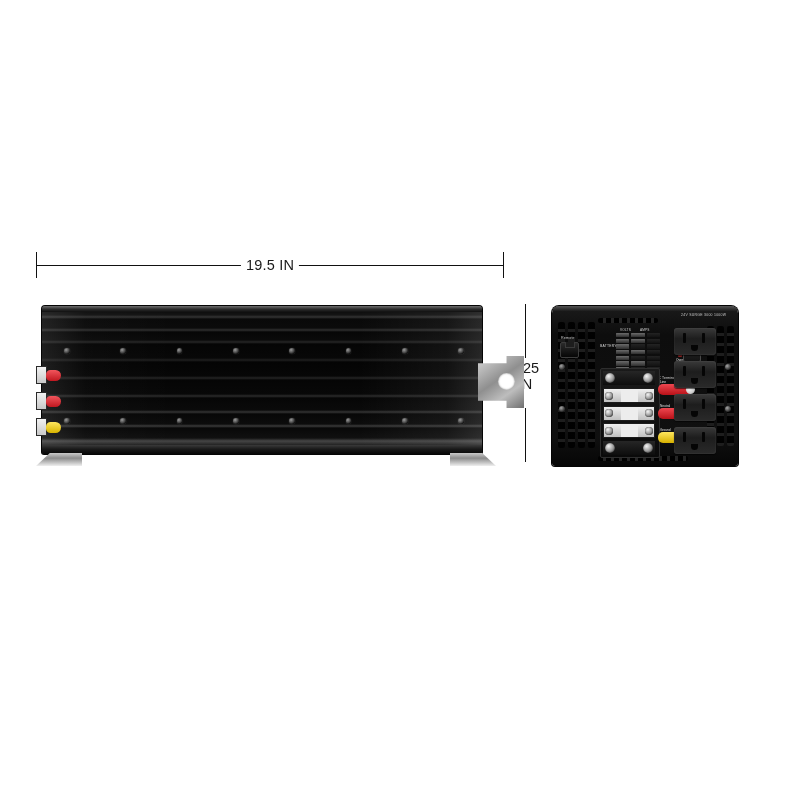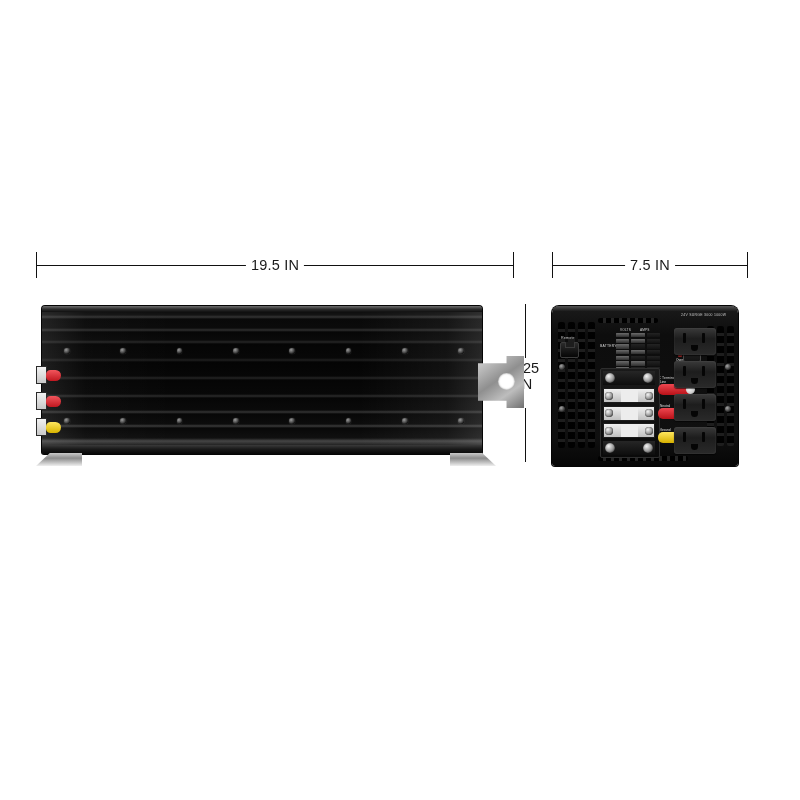--- a/index.html
+++ b/index.html
@@ -19,21 +19,20 @@
 
   .stage {
     position: absolute;
     inset: 0;
   }
 
   
   .dim-h {
     position: absolute;
     height: 26px;
-    padding-left: 10px;
   }
   .dim-h .rule {
     position: absolute;
     top: 13px;
     left: 0;
     right: 0;
     height: 0;
     border-top: 1.6px solid #111;
   }
   .dim-h .cap {
@@ -536,26 +535,20 @@
 
 <div class="stage">
 
   <div class="dim-h" id="dim-width" style="left:36px; top:252px; width:468px;">
     <div class="rule"></div>
     <div class="cap left"></div>
     <div class="cap right"></div>
     <div class="dim-label">19.5 IN</div>
   </div>
 
-  <div class="dim-h" id="dim-depth" style="left:552px; top:252px; width:186px;">
-    <div class="rule"></div>
-    <div class="cap left"></div>
-    <div class="cap right"></div>
-    <div class="dim-label">7.5 IN</div>
-  </div>
 
   <div class="dim-v" id="dim-height" style="left:508px; top:304px; height:158px;">
     <div class="rule-seg" style="top:0; height:54px;"></div>
     <div class="rule-seg" style="bottom:0; height:54px;"></div>
     <div class="dim-label" style="top:56px;">6.25</div>
     <div class="dim-label" style="top:72px;">IN</div>
   </div>
 
   <div class="device" id="side-view">
 

